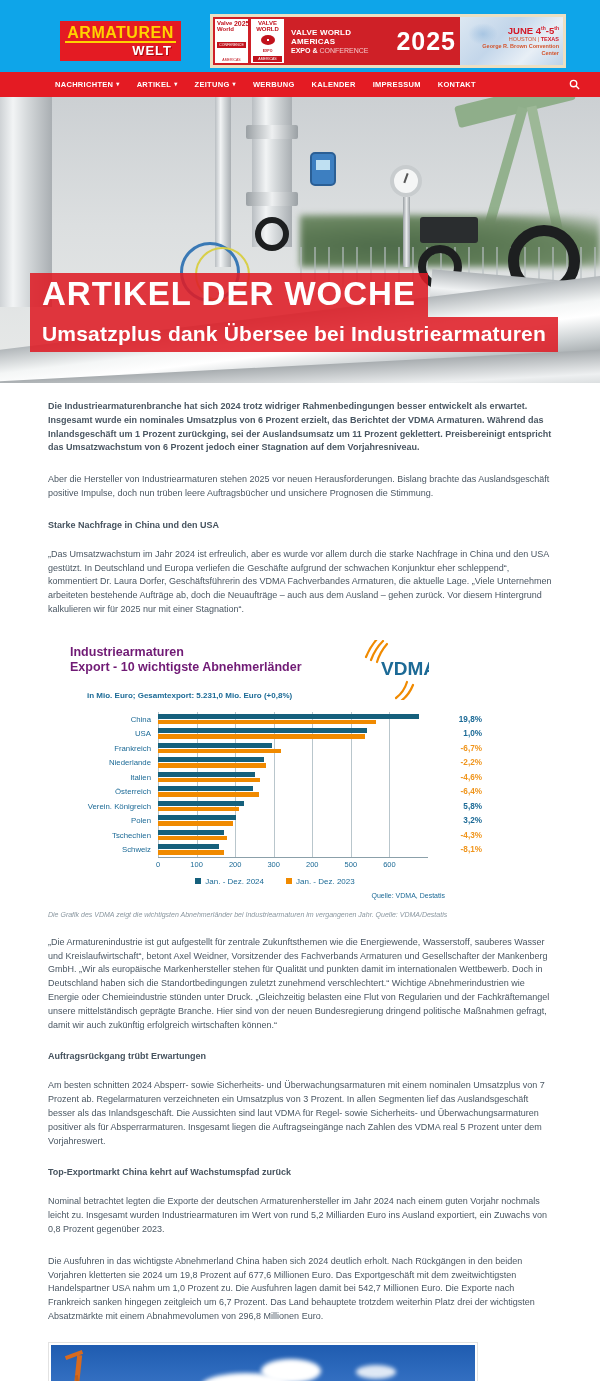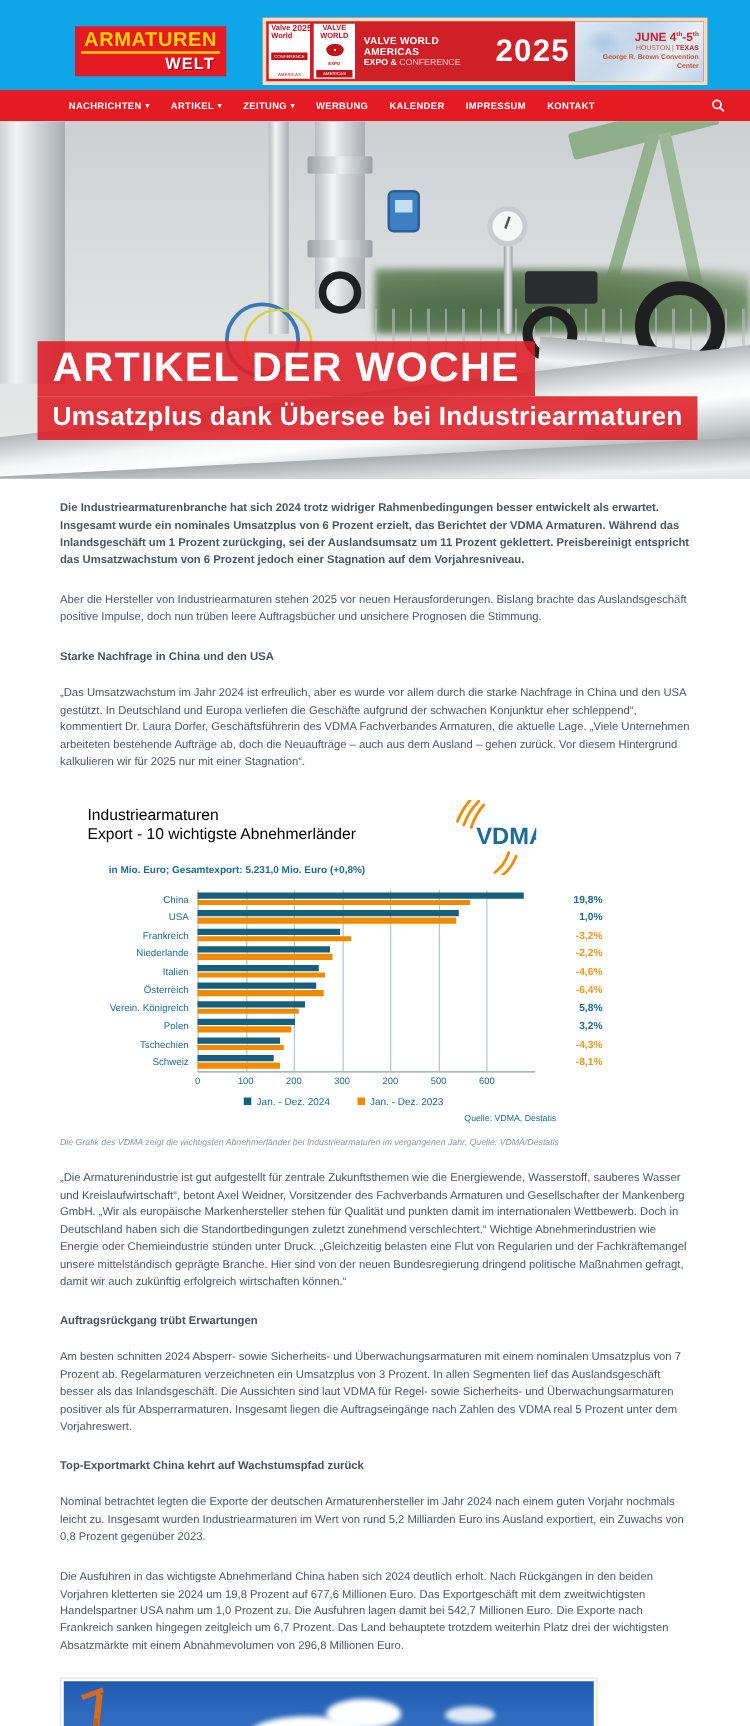--- a/index.html
+++ b/index.html
@@ -81,21 +81,21 @@
 
   
   .article { padding:17px 48px 0; }
   .article p { font-size:9px; line-height:13.8px; margin-bottom:18px; text-align:left; }
   .article p.intro { font-weight:bold; }
   .article h3 { font-size:9px; line-height:13px; color:#46535f; margin:16px 0 16px; font-weight:bold; }
 
   
   .chart-figure { margin:28px 0 0 0; }
   .chart-card { position:relative; width:452px; padding-left:22px; }
-  .chart-title { color:#000000; font-size:12.5px; line-height:15px; font-weight:normal; }
+  .chart-title { color:#701a75; font-size:12.5px; line-height:15px; font-weight:bold; }
   .vdma-logo { position:absolute; left:315px; top:-5px; width:66px; height:60px; }
   .chart-subtitle { color:#1c6a96; font-size:8px; font-weight:bold; margin:16px 0 0 17px; }
   .chart-plot-wrap { margin-top:12px; }
   .crow { display:flex; align-items:center; height:14.5px; }
   .clab { width:88px; text-align:right; padding-right:7px; color:#1c6a96; font-size:7.8px; flex:none; }
   .cplot { width:270px; flex:none; position:relative; display:flex; flex-direction:column; justify-content:center; gap:1px; height:100%; }
   .cbar { height:4.8px; border-radius:0; position:relative; z-index:2; }
   .cpct { width:60px; flex:none; text-align:right; font-size:8.2px; font-weight:bold; color:#1c6a96; padding-right:6px; }
   .cpct.neg { color:#f0951c; }
   .chart-rows { position:relative; }
@@ -273,21 +273,21 @@
                   <div class="cbar" style="width: 76.7571%; background: rgb(240, 138, 0);"></div>
                 </div>
                 <div class="cpct">1,0%</div>
               </div>
               <div class="crow">
                 <div class="clab">Frankreich</div>
                 <div class="cplot">
                   <div class="cbar" style="width: 42.4%; background: rgb(21, 96, 124);"></div>
                   <div class="cbar" style="width: 45.4286%; background: rgb(240, 138, 0);"></div>
                 </div>
-                <div class="cpct neg">-3,2%</div>
+                <div class="cpct neg">-6,7%</div>
               </div>
               <div class="crow">
                 <div class="clab">Niederlande</div>
                 <div class="cplot">
                   <div class="cbar" style="width: 39.1429%; background: rgb(21, 96, 124);"></div>
                   <div class="cbar" style="width: 40%; background: rgb(240, 138, 0);"></div>
                 </div>
                 <div class="cpct neg">-2,2%</div>
               </div>
               <div class="crow">

